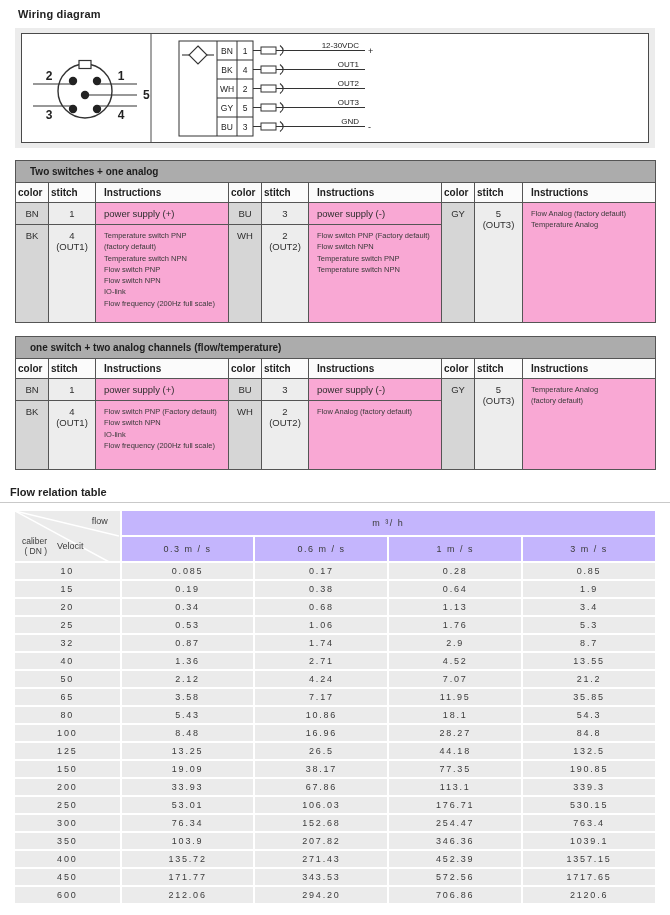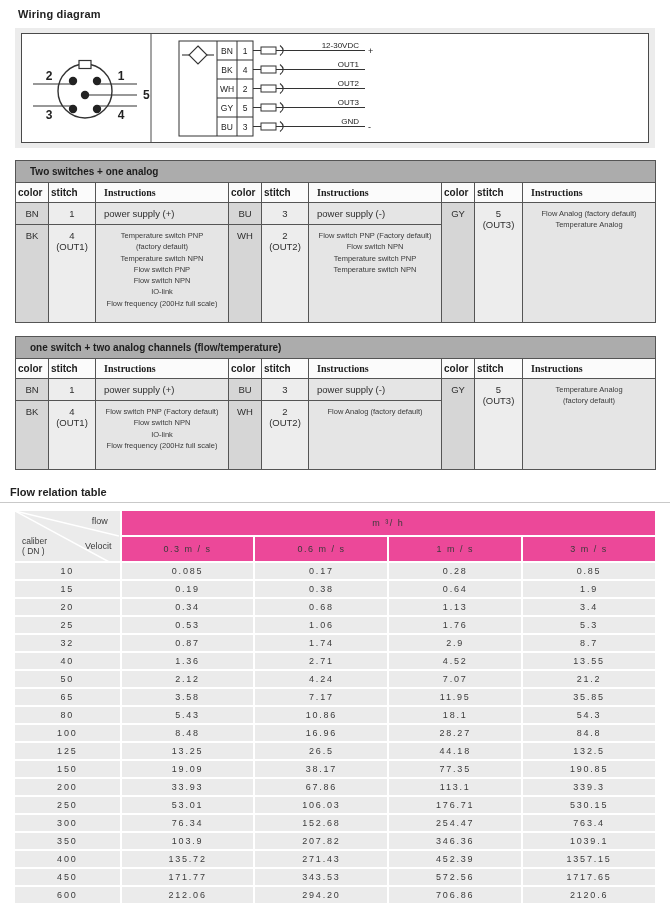--- a/index.html
+++ b/index.html
@@ -28,42 +28,42 @@
   }
   table.pins td { border:1px solid #555; vertical-align:top; }
   td.ttl {
     background:#acacac; font-weight:bold; font-size:10px; color:#1d1d1d;
     padding:5px 0 5px 14px; vertical-align:middle;
   }
   td.hd {
     background:#fbfbfb; font-weight:bold; font-size:10px; color:#1d1d1d;
     text-align:left; padding:4px 2px; vertical-align:middle;
   }
-  td.hd.l { text-align:left; padding-left:8px;font-family:Liberation Serif, serif; }
+  td.hd.l { text-align:left; padding-left:8px; }
   td.cc { background:#d6d6d6; text-align:center; padding-top:5px; }
   td.sc { background:#ededed; text-align:center; padding-top:5px; }
-  td.ic { background:#e5e5e5; padding:5px 8px 4px 8px; }
+  td.ic { background:#f9a8d4; padding:5px 8px 4px 8px; }
   td.ic.small { font-size:7.5px; line-height:1.5; color:#3a3a3a; }
-  .pre { white-space:pre-line;text-align:center; }
+  .pre { white-space:pre-line; }
   tr.r1 td { height:22px; }
   
   .h2 { font-size:11px; font-weight:bold; color:#222; margin:16px 0 0 10px; }
   .rule { border-top:1px solid #c9c9c9; margin-top:4px; width:670px; }
   table.flow {
     border-collapse:separate; border-spacing:2px; table-layout:fixed;
     width:644px; margin:6px 0 0 13px;
     font-size:9px; color:#3a3a3a;
   }
   table.flow td { background:#ebebeb; text-align:center; vertical-align:middle; }
-  table.flow td.fh { background:#ec4899; height:23px; letter-spacing:1.5px; }
+  table.flow td.fh { background:#c4b5fd; height:23px; letter-spacing:1.5px; }
   td.corner { background:#d3d3d3; position:relative; padding:8px; }
   .corner-svg { position:absolute; inset:0; }
   .lab-flow  { position:absolute; top:5px;  right:12px; font-size:9px; }
-  .lab-vel   { position:absolute; top:30px; left:70px;  font-size:9px; }
-  .lab-cal   { position:absolute; top:25px; left:7px;   font-size:8.5px; line-height:1.2; white-space:pre-line; text-align:left; }
+  .lab-vel   { position:absolute; top:30px; left:42px;  font-size:9px; }
+  .lab-cal   { position:absolute; top:25px; left:7px;   font-size:8.5px; line-height:1.2; white-space:pre-line; text-align:right; }
   table.flow td.fcell { height:16px; letter-spacing:1.8px; }
   
   svg text { fill:#222; }
 </style>
 </head>
 <body>
 
 <div class="h1">Wiring diagram</div>
 
 <div class="panel">

